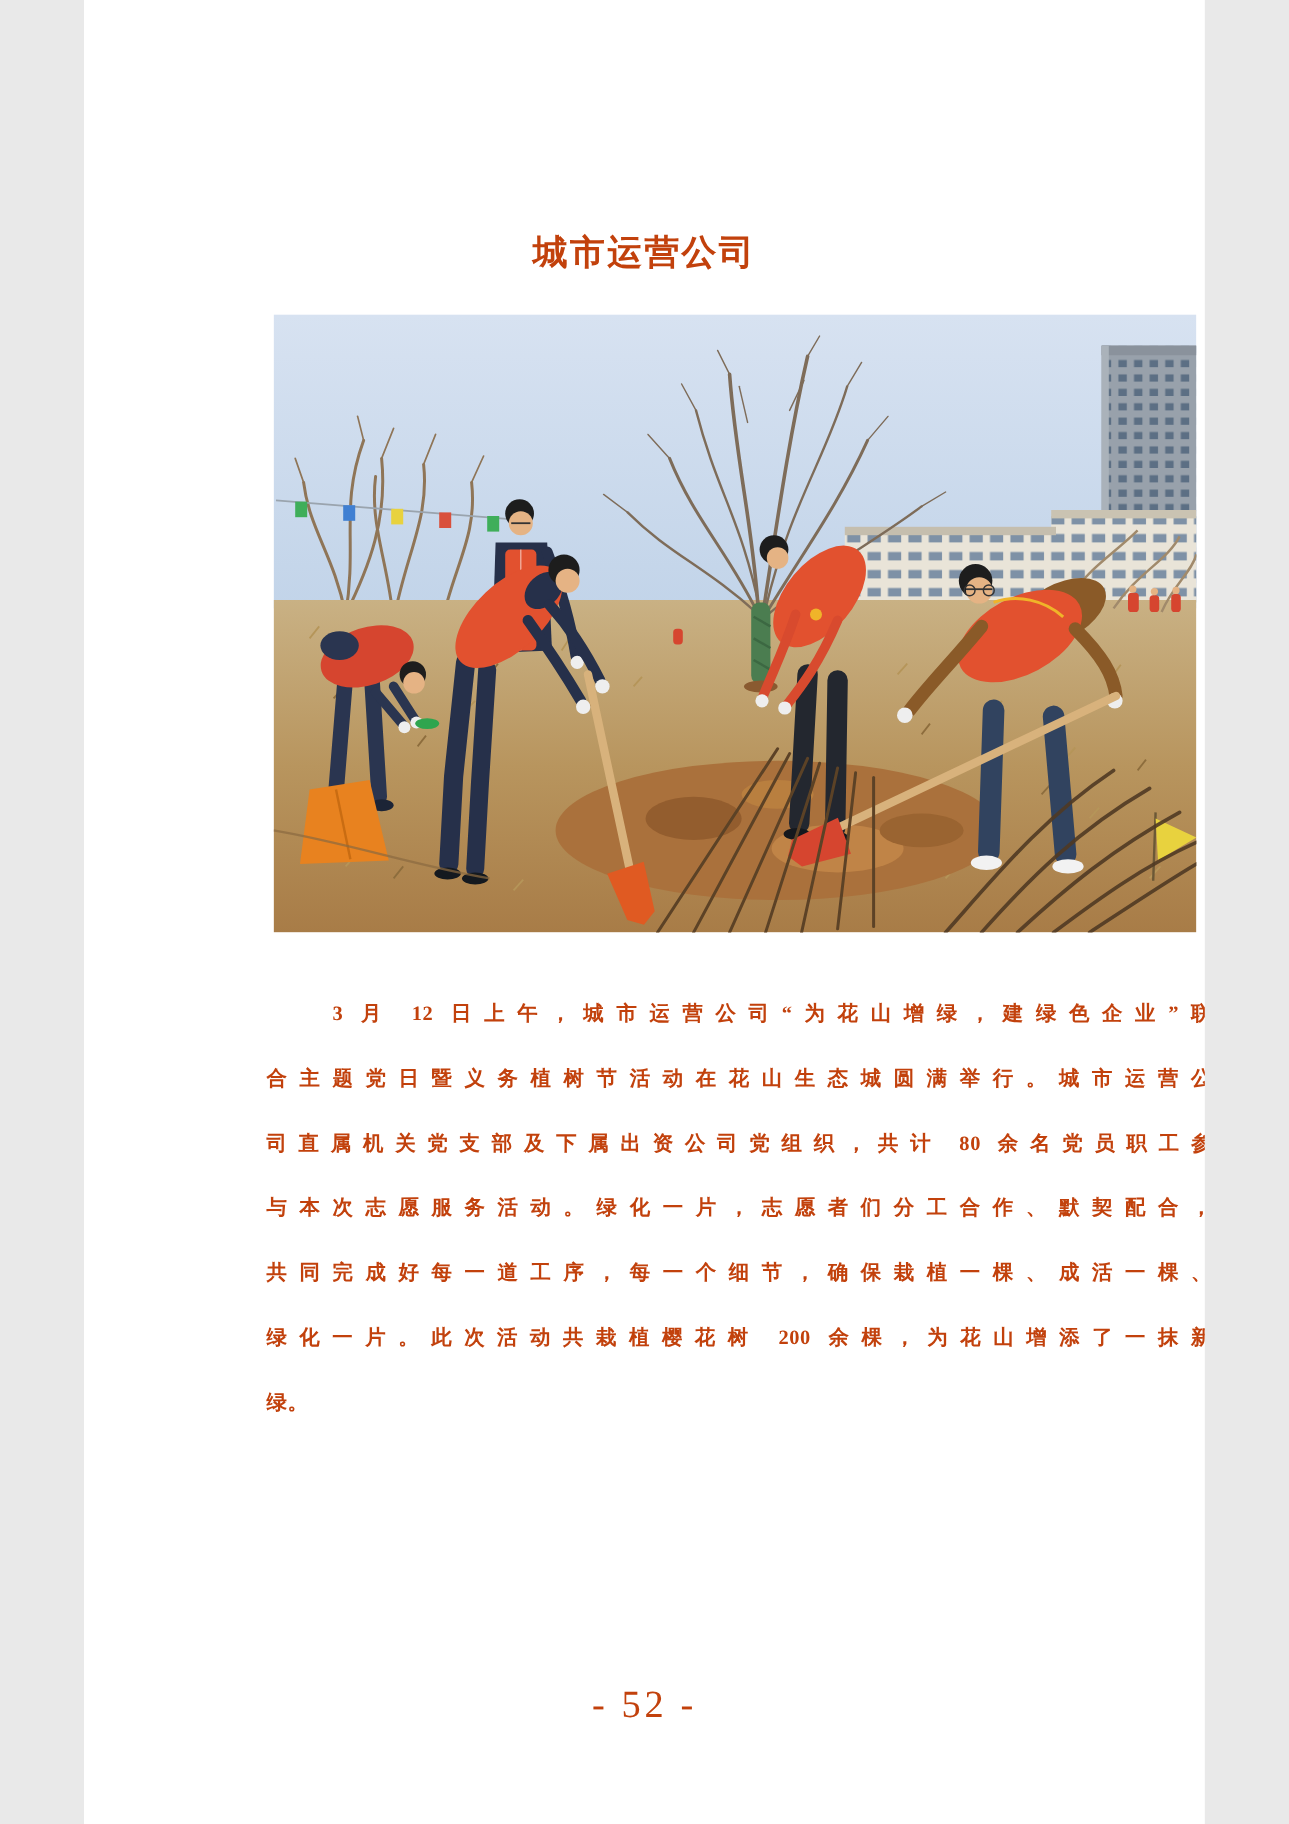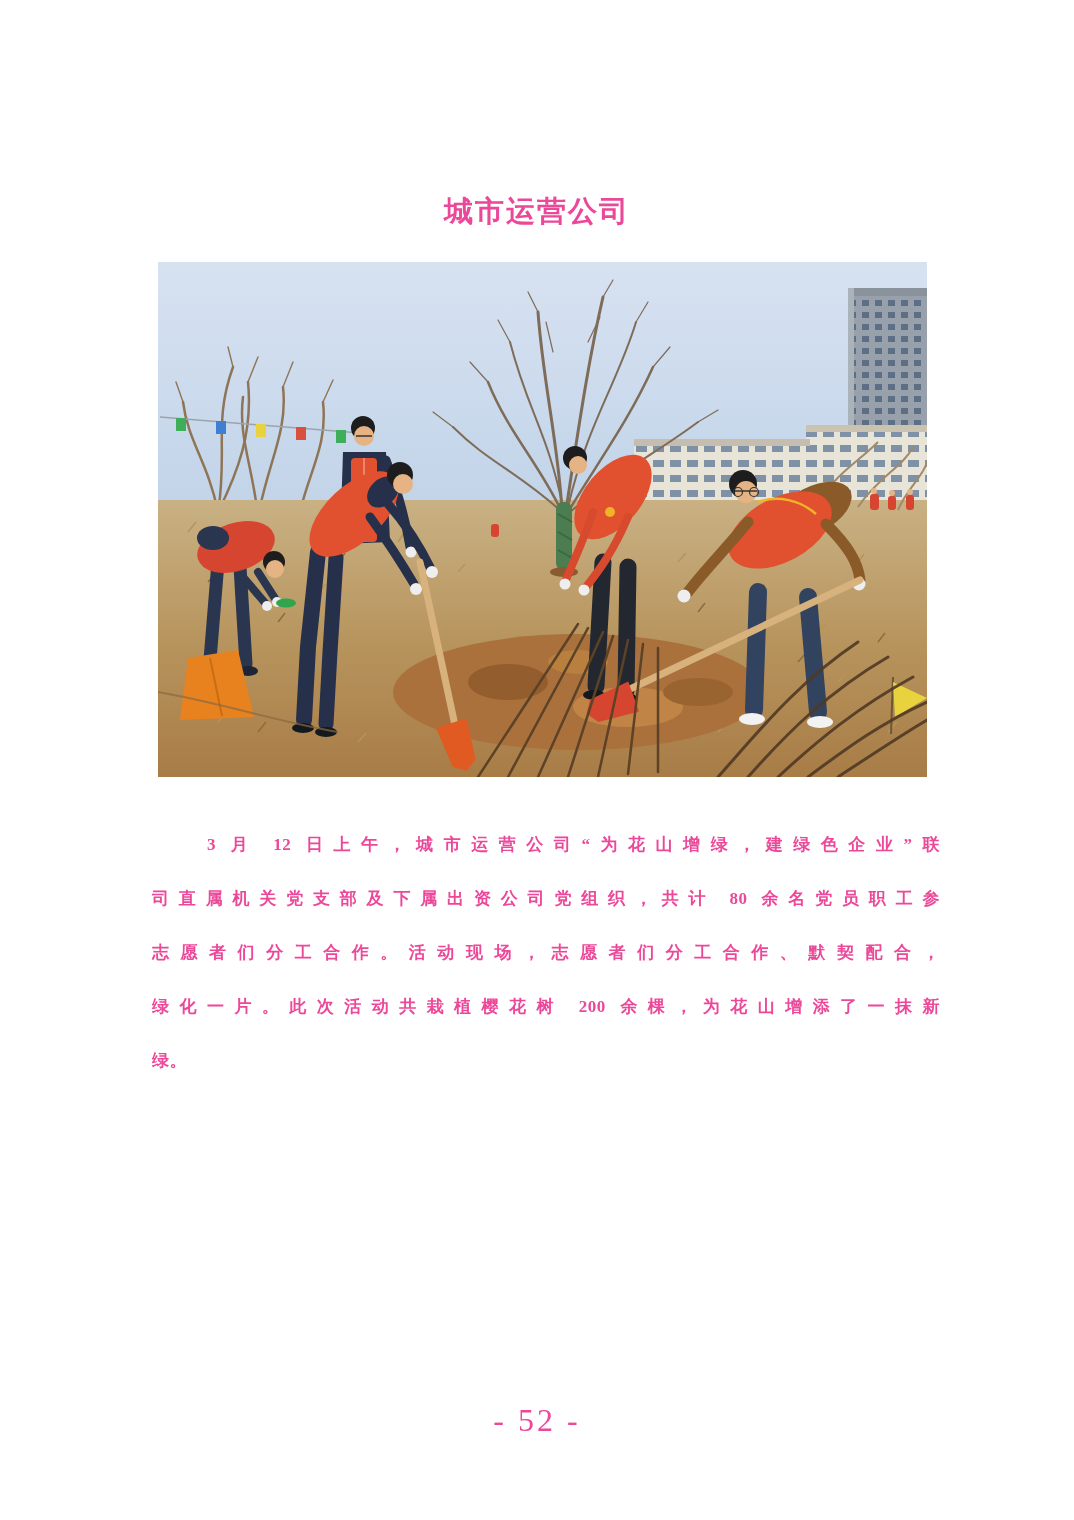--- a/index.html
+++ b/index.html
@@ -1,18 +1,18 @@
 <!DOCTYPE html>
 <html><head>
 <meta charset="utf-8">
 <style>
   html,body{margin:0;padding:0;background:#e9e9e9;}
   .page{
-    position:relative; width:1074px; height:1520px; background:#ffffff;
-    font-family:"Liberation Serif","DejaVu Serif",serif; color:#ec4899; overflow:hidden;
+    position:relative; width:934px; height:1520px; background:#ffffff;
+    font-family:"Liberation Serif","DejaVu Serif",serif; color:#c2410c; overflow:hidden;
     margin:0 auto;
   }
   .doc-title{
     position:absolute; top:194px; left:0; width:100%; text-align:center;
     font-size:29px; font-weight:bold; letter-spacing:2px; margin:0; line-height:34px;
   }
   .photo{
     position:absolute; left:158px; top:262px; width:769px; height:515px; margin:0;
   }
   .photo svg{display:block; width:769px; height:515px;}
@@ -291,21 +291,23 @@
         <path d="M620,515 C660,478 700,445 755,415"></path>
         <path d="M650,515 C690,485 725,460 769,440"></path>
         <path d="M680,515 C715,492 745,472 769,458"></path>
       </g>
       <path d="M0,430 C60,440 120,460 180,470" stroke="#8a6a40" stroke-width="2" fill="none" opacity="0.7"></path>
     </svg>
   </figure>
 
   <div class="paragraph">
     <span class="pline first">3 月 12 日上午，城市运营公司“为花山增绿，建绿色企业”联</span>
+    <span class="pline">合主题党日暨义务植树节活动在花山生态城圆满举行。城市运营公</span>
     <span class="pline">司直属机关党支部及下属出资公司党组织，共计 80 余名党员职工参</span>
-    <span class="pline">志愿者们分工合作。活动现场，志愿者们分工合作、默契配合，</span>
+    <span class="pline">与本次志愿服务活动。绿化一片，志愿者们分工合作、默契配合，</span>
+    <span class="pline">共同完成好每一道工序，每一个细节，确保栽植一棵、成活一棵、</span>
     <span class="pline">绿化一片。此次活动共栽植樱花树 200 余棵，为花山增添了一抹新</span>
     <span class="pline last">绿。</span>
   </div>
 
   <div class="footer">- 52 -</div>
 
 </div>
 
 </body></html>

